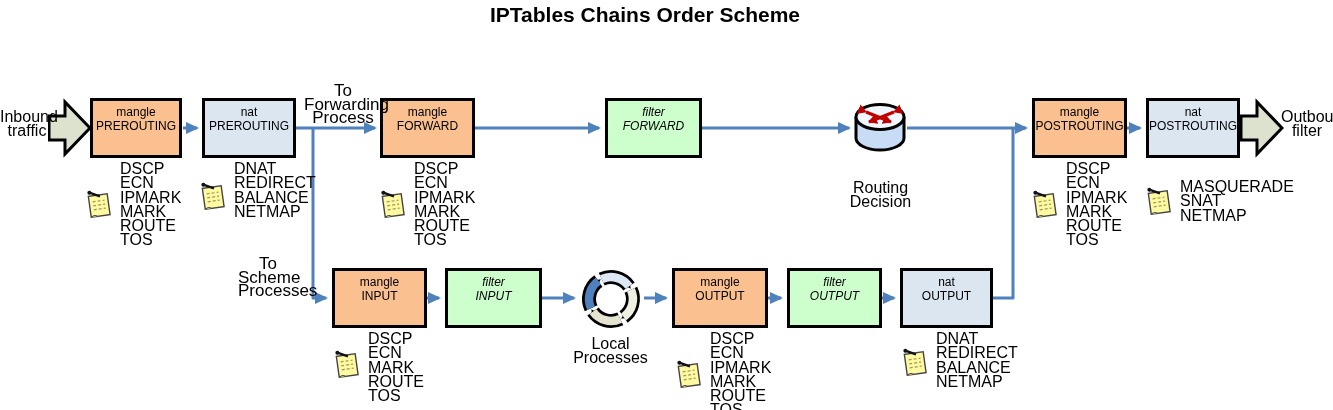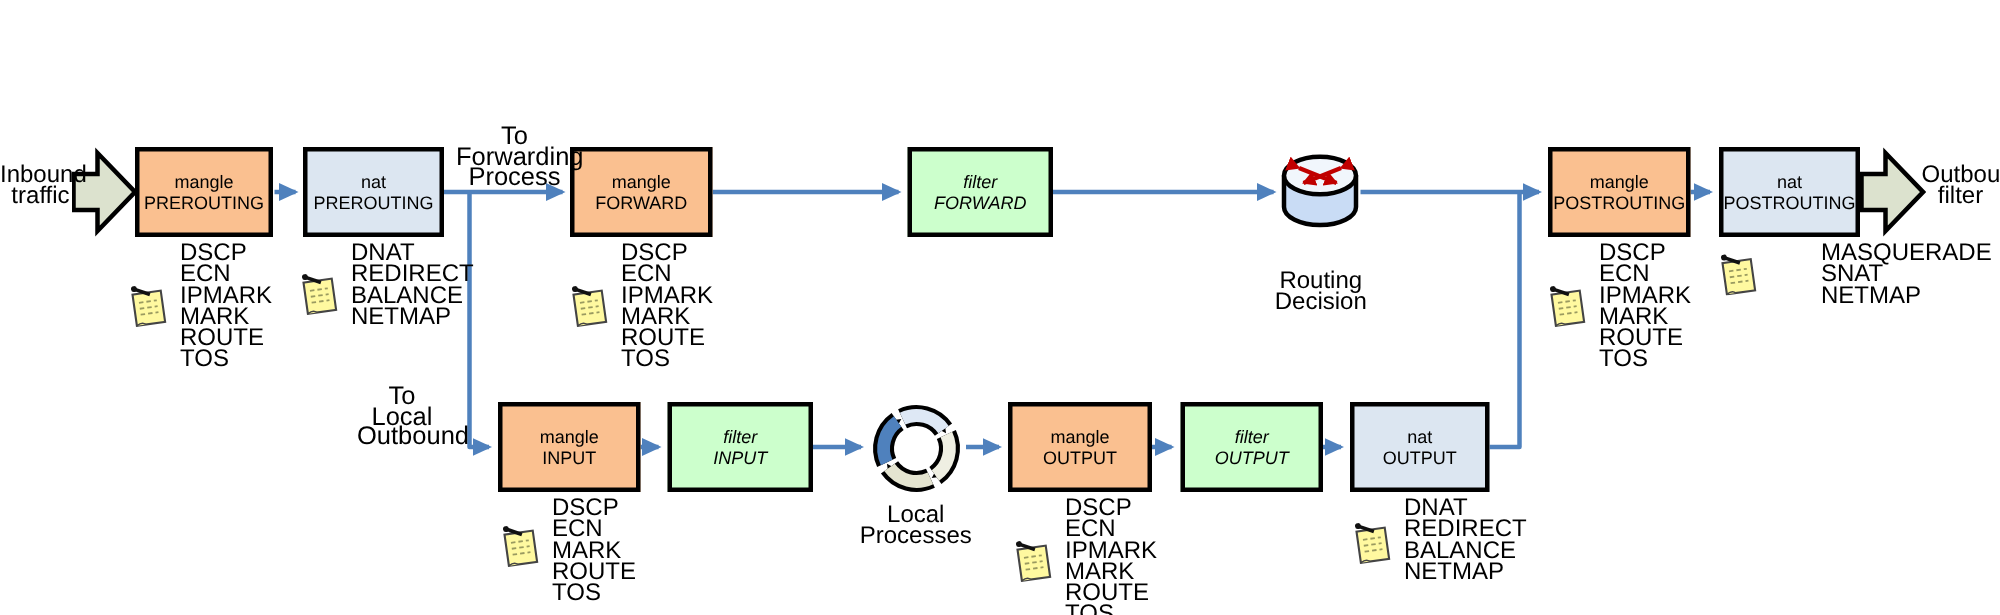--- a/index.html
+++ b/index.html
@@ -6,21 +6,21 @@
   .canvas{
     position:relative;width:1333px;height:410px;background:#fff;overflow:hidden;
     font-family:"Liberation Sans",sans-serif;color:#000;
   }
   .title{
     position:absolute;top:3px;left:0;width:1290px;text-align:center;
     font-size:21px;font-weight:bold;
   }
   .box{
     position:absolute;height:60px;box-sizing:border-box;border:3px solid #000;
-    display:flex;flex-direction:column;align-items:center;justify-content:center;
+    display:flex;flex-direction:column;align-items:center;justify-content:flex-start;
     padding:4px 2px;
   }
   .box.mangle{background:var(--mangle-box);}
   .box.filter{background:var(--filter-box);font-style:italic;}
   .box.nat{background:var(--nat-box);}
   .tbl{font-size:12px;}
   .chn{font-size:12px;}
   .lbl{position:absolute;font-size:16px;line-height:14px;text-align:center;white-space:pre-line;}
   .lbl.small{font-size:17px;line-height:13.5px;}
   .conn-layer{position:absolute;left:0;top:0;}
@@ -46,20 +46,21 @@
           <line x1="7" y1="13" x2="19" y2="13" stroke="#9a9a60" stroke-width="1.2" stroke-dasharray="3 2"></line>
           <line x1="7" y1="17" x2="19" y2="17" stroke="#9a9a60" stroke-width="1.2" stroke-dasharray="3 2"></line>
           <line x1="7" y1="21" x2="19" y2="21" stroke="#9a9a60" stroke-width="1.2" stroke-dasharray="3 2"></line>
           <line x1="5" y1="3.5" x2="15" y2="8.5" stroke="#111" stroke-width="2.4"></line>
           <circle cx="5" cy="3.5" r="2" fill="#111"></circle>
         </g>
       </g>
     </defs>
   </svg>
 
+  <div class="title">IPTables Chains Order Scheme</div>
 
   <svg class="conn-layer" width="1333" height="410">
     <defs>
       <marker id="ab" markerUnits="userSpaceOnUse" markerWidth="14" markerHeight="12" refX="11" refY="6" orient="auto">
         <path class="ah-blue" d="M0 0 L13 6 L0 12 Z"></path>
       </marker>
     </defs>
     <path class="conn" d="M183 128 H197" marker-end="url(#ab)"></path>
     <path class="conn" d="M296 128 H375" marker-end="url(#ab)"></path>
     <path class="conn" d="M313 128 V298 H326" marker-end="url(#ab)"></path>
@@ -152,21 +153,21 @@
     <path d="M52.9 23.7 A22 22 0 0 1 45.6 51.0" stroke="#EFEFE2" stroke-width="8.5" fill="none"></path>
     <path d="M42.3 52.9 A22 22 0 0 1 15.0 45.6" stroke="#000" stroke-width="14" fill="none" marker-end="url(#ak)"></path>
     <path d="M42.3 52.9 A22 22 0 0 1 15.0 45.6" stroke="#E4E4D0" stroke-width="8.5" fill="none"></path>
     <path d="M13.1 42.3 A22 22 0 0 1 20.4 15.0" stroke="#000" stroke-width="14" fill="none" marker-end="url(#ak)"></path>
     <path d="M13.1 42.3 A22 22 0 0 1 20.4 15.0" stroke="#4F81BD" stroke-width="8.5" fill="none"></path>
   </svg>
 
   <div class="lbl" style="left:0px;top:110px;width:54px;">Inbound traffic</div>
   <div class="lbl" style="left:1281px;top:110px;width:52px;">Outbound filter</div>
   <div class="lbl small" style="left:304px;top:84px;width:78px;">To Forwarding Process</div>
-  <div class="lbl small" style="left:238px;top:257px;width:60px;">To Local Outbound</div>
+  <div class="lbl small" style="left:238px;top:257px;width:60px;">To Scheme Processes</div>
   <div class="lbl" style="left:823px;top:165px;width:115px;margin-top:16px;">Routing Decision</div>
   <div class="lbl" style="left:558px;top:337px;width:105px;">Local Processes</div>
 
   <div class="note" style="left:86px;top:162px;">
     <svg class="note-icon" style="margin-top:26px;" viewBox="0 0 26 30">
         <use href="#def-note"></use>
       </svg>
     <div class="note-list">DSCP
 ECN
 IPMARK
@@ -198,21 +199,21 @@
     <svg class="note-icon" style="margin-top:26px;" viewBox="0 0 26 30">
         <use href="#def-note"></use>
       </svg>
     <div class="note-list">DSCP
 ECN
 IPMARK
 MARK
 ROUTE
 TOS</div>
   </div>
-  <div class="note" style="left:1146px;top:162px;gap:34px;">
+  <div class="note" style="left:1146px;top:180px;">
     <svg class="note-icon" style="margin-top:5px;" viewBox="0 0 26 30">
         <use href="#def-note"></use>
       </svg>
     <div class="note-list">MASQUERADE
 SNAT
 NETMAP</div>
   </div>
   <div class="note" style="left:334px;top:332px;">
     <svg class="note-icon" style="margin-top:16px;" viewBox="0 0 26 30">
         <use href="#def-note"></use>

